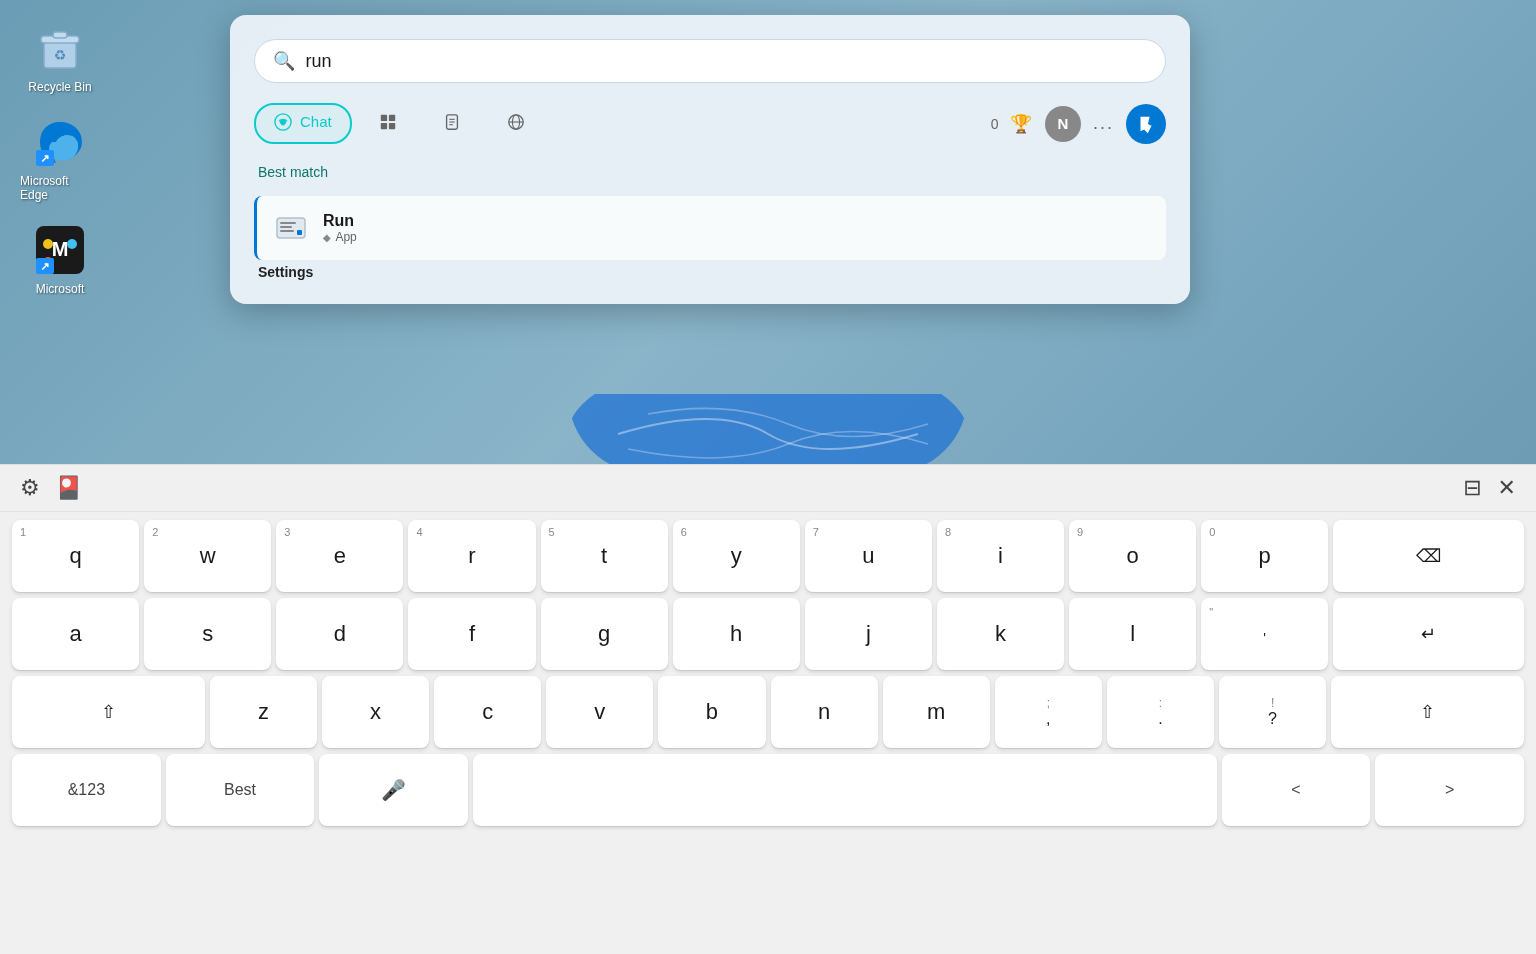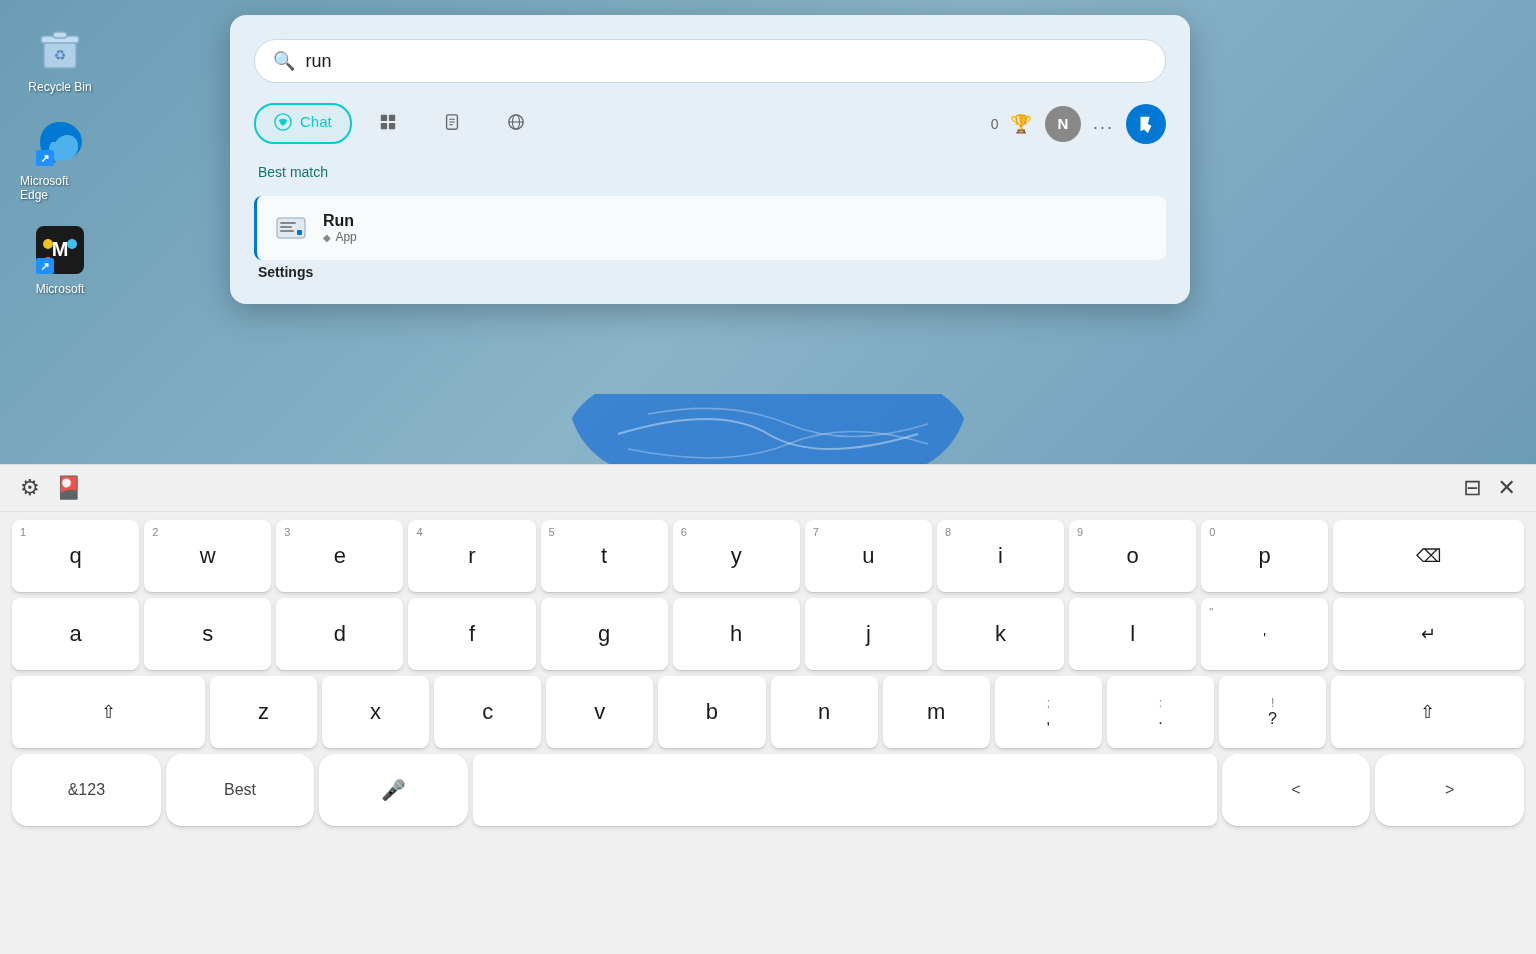--- a/index.html
+++ b/index.html
@@ -259,21 +259,21 @@
       left: 8px;
       font-size: 11px;
       color: #888;
       font-weight: 400;
     }
     .kb-key.space-key { flex: 7; }
 
     .backspace-key { flex: 1.5; font-size: 18px; }
     .enter-key { flex: 1.5; font-size: 18px; }
     .shift-key { flex: 1.8; font-size: 18px; }
-    .special-key { flex: 1.4; font-size: 16px; color: #444; border-radius: 16px; }
+    .special-key { flex: 1.4; font-size: 16px; color: #444; }
     .nav-key { font-size: 18px; }
 
     .kb-row-bottom .kb-key {
       font-size: 16px;
     }
   </style>
 </head>
 <body>
 
 <div class="desktop"></div>

